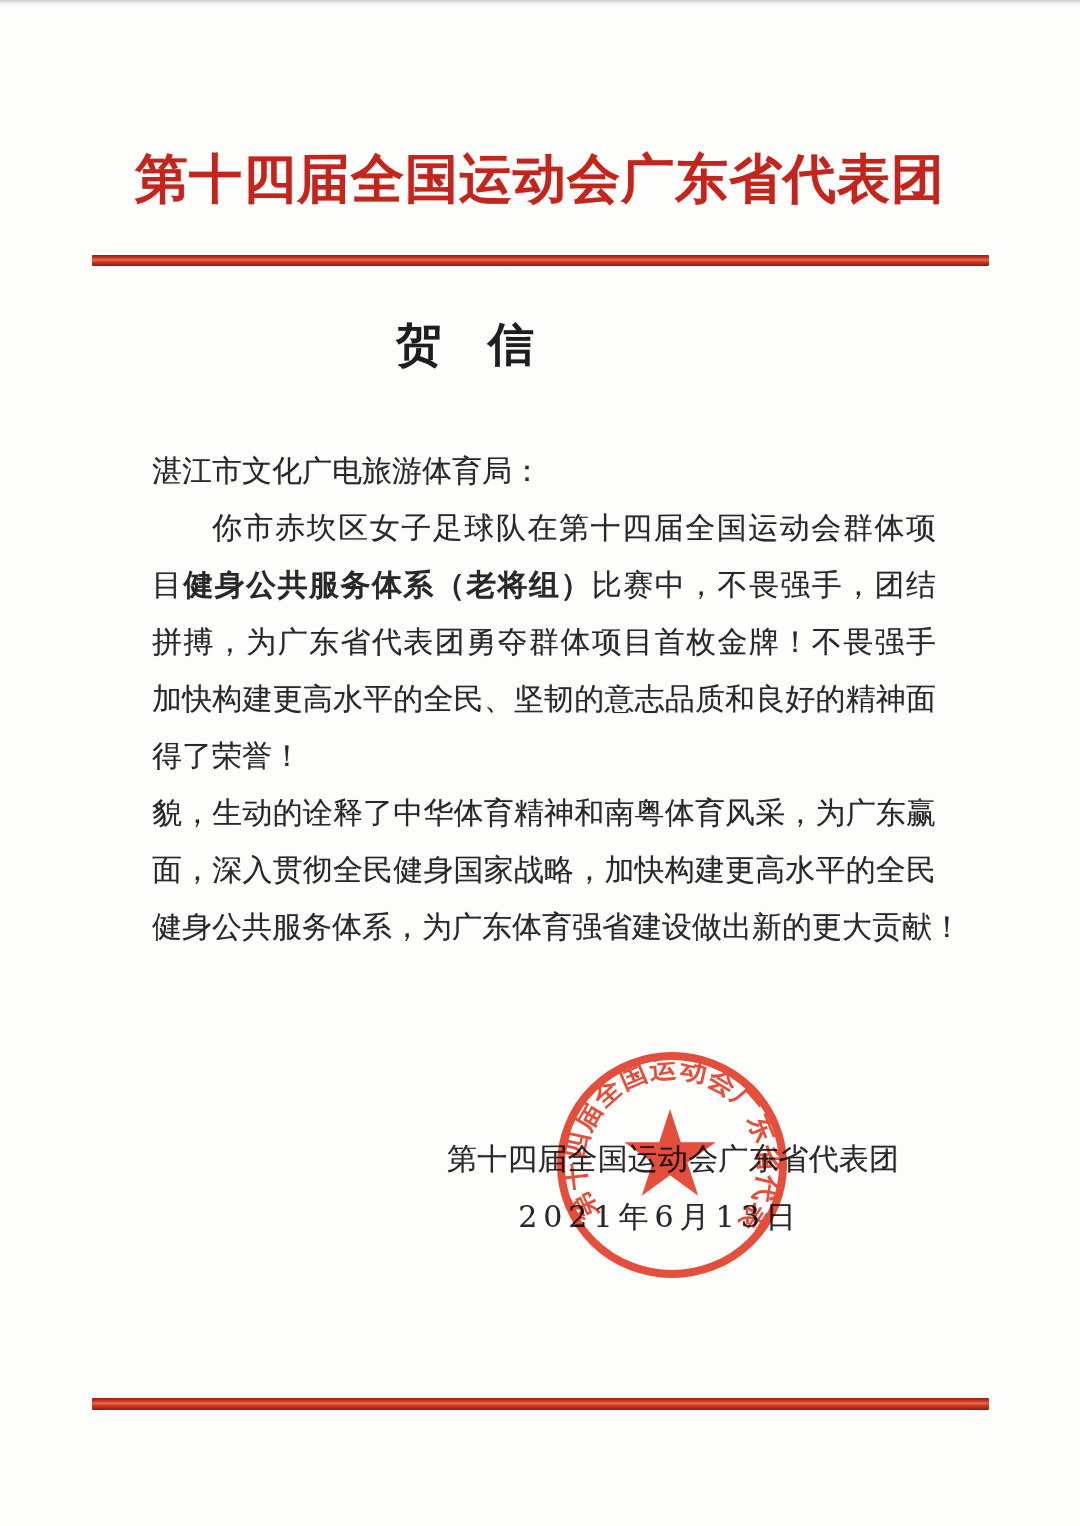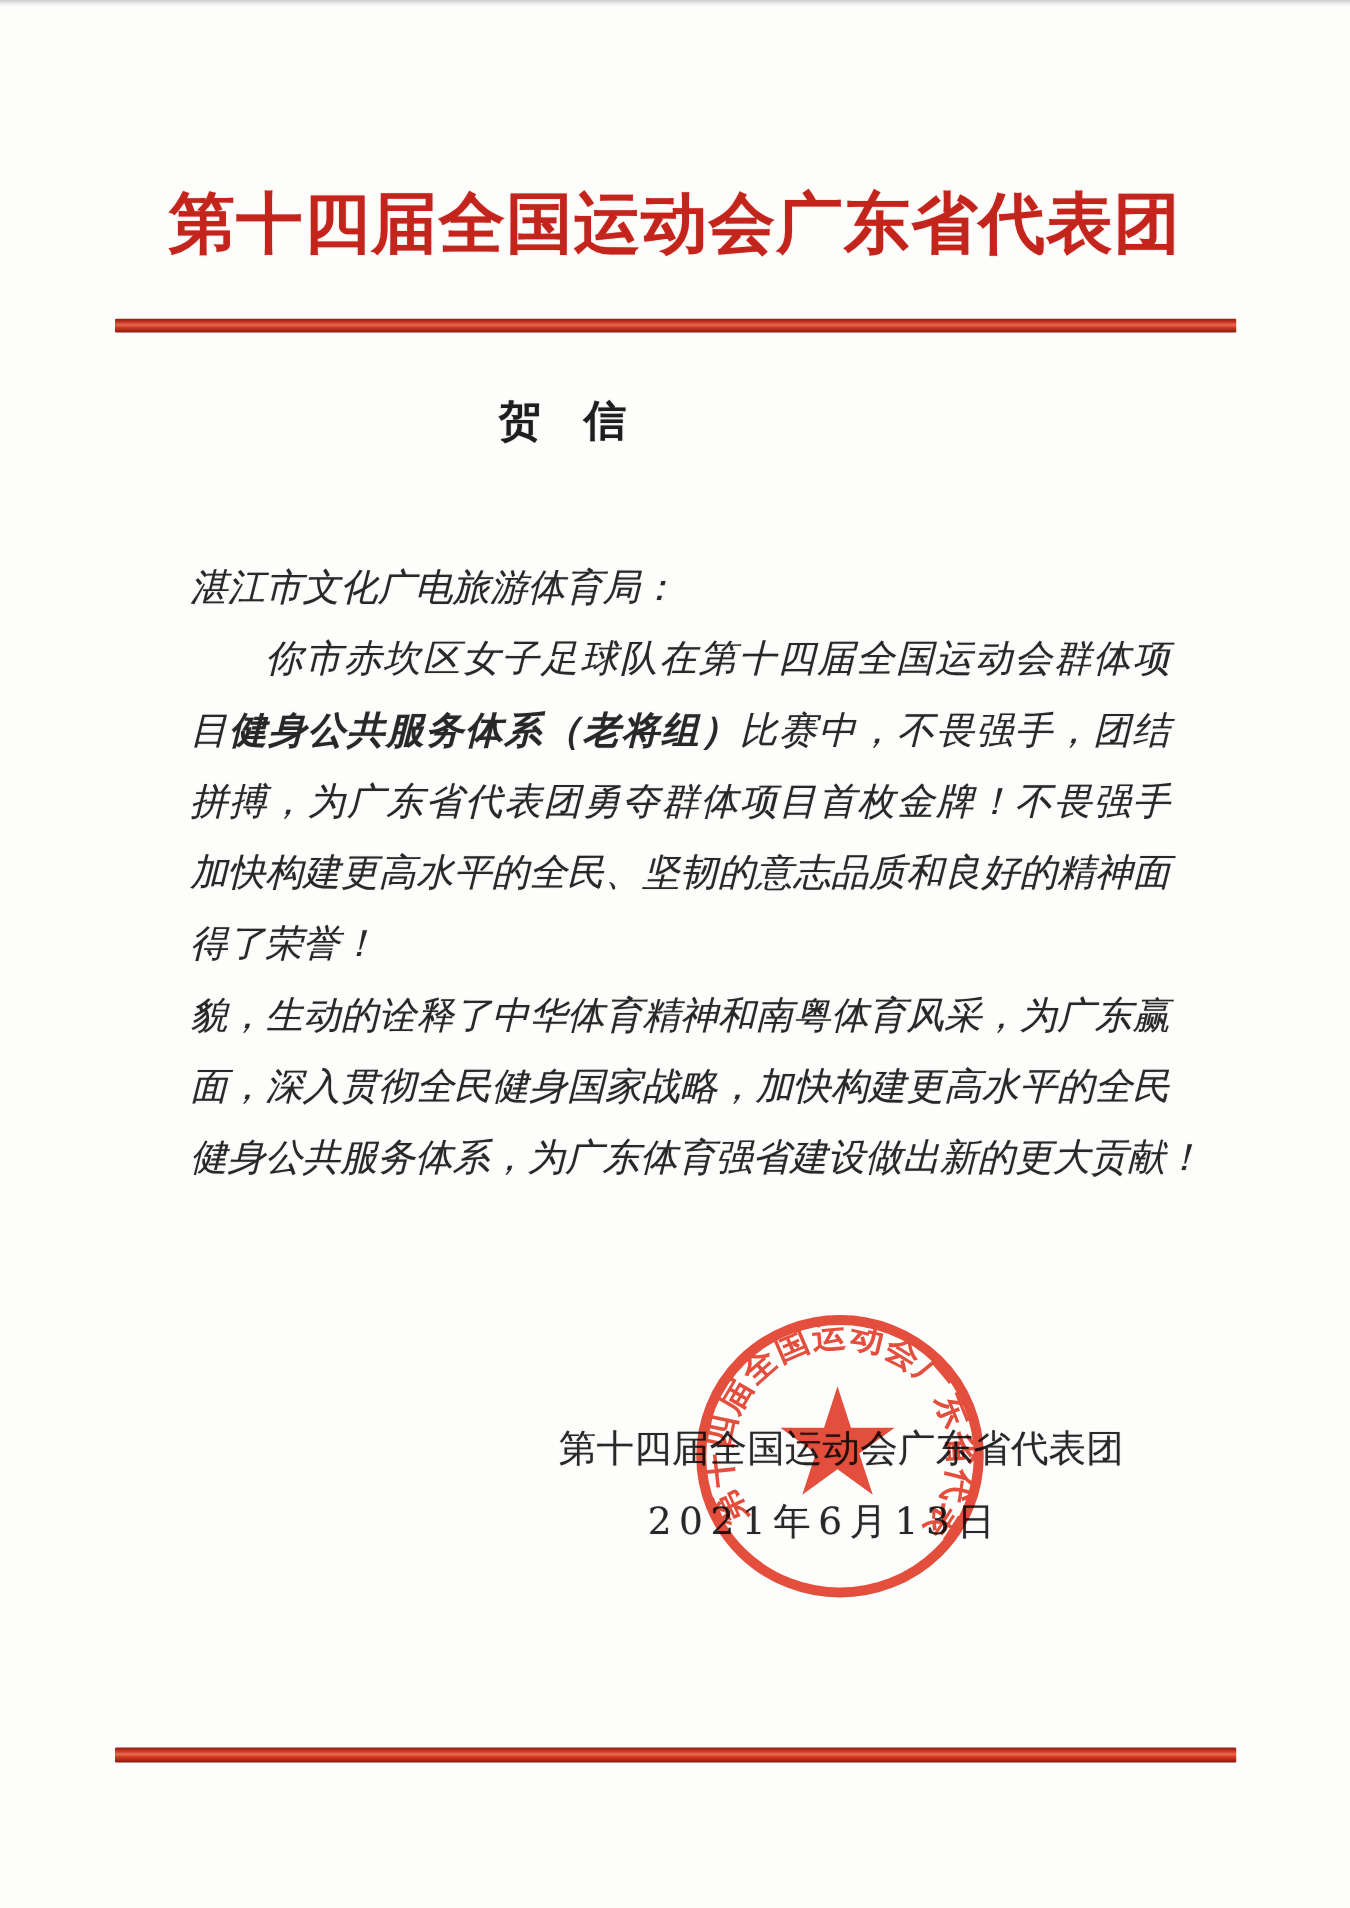--- a/index.html
+++ b/index.html
@@ -23,37 +23,36 @@
     white-space:nowrap;
   }
   .rule{
     position:absolute;left:92px;width:897px;height:11px;
     background:linear-gradient(180deg,#8f1d12 0%,#c53222 22%,#ea6a50 46%,#d23a22 62%,#8c1a0f 100%);
     border-radius:1px;
   }
   .rule-top{top:255px;}
   .rule-bottom{top:1398px;height:12px;}
   .letter-title{
-    position:absolute;top:314px;left:0;width:900px;
+    position:absolute;top:314px;left:15px;width:900px;
     text-align:center;
-    font-size:34px;font-weight:700;color:#1e1e1e;
+    font-size:46px;font-weight:700;color:#1e1e1e;
     text-shadow:0 0 1px rgba(0,0,0,.35);
     white-space:nowrap;
   }
   .body-block{
     position:absolute;left:152px;top:442px;width:784px;
     font-size:30px;line-height:57px;color:#282828;
     text-shadow:0 0 1px rgba(40,40,40,.3);
   }
   .line{
     width:784px;
     text-align:justify;
     text-align-last:justify;
     white-space:nowrap;
-    font-style:italic;
   }
   .line.no-stretch{
     text-align:left;text-align-last:left;
   }
   .line.indent{
     padding-left:60px;width:724px;
   }
   .bold-seg{font-weight:700;}
   .signature-org{
     position:absolute;top:1139px;left:447px;width:452px;

